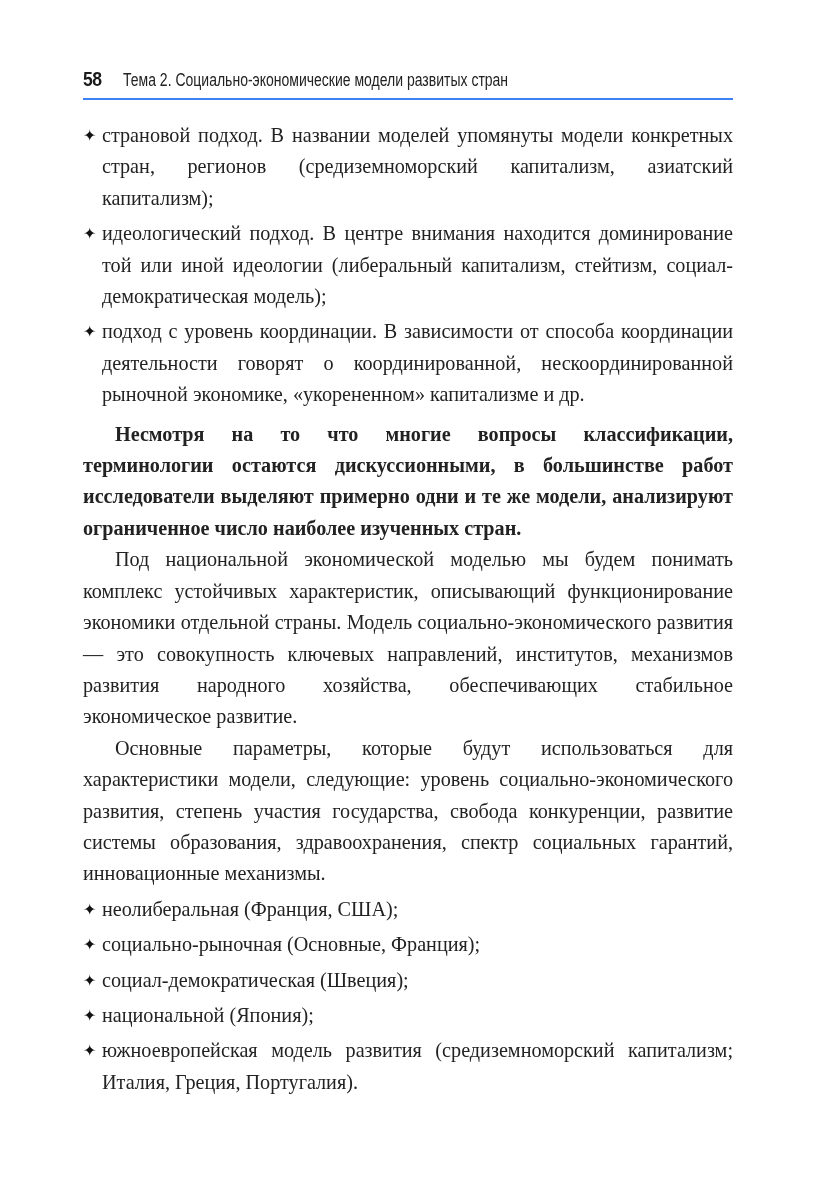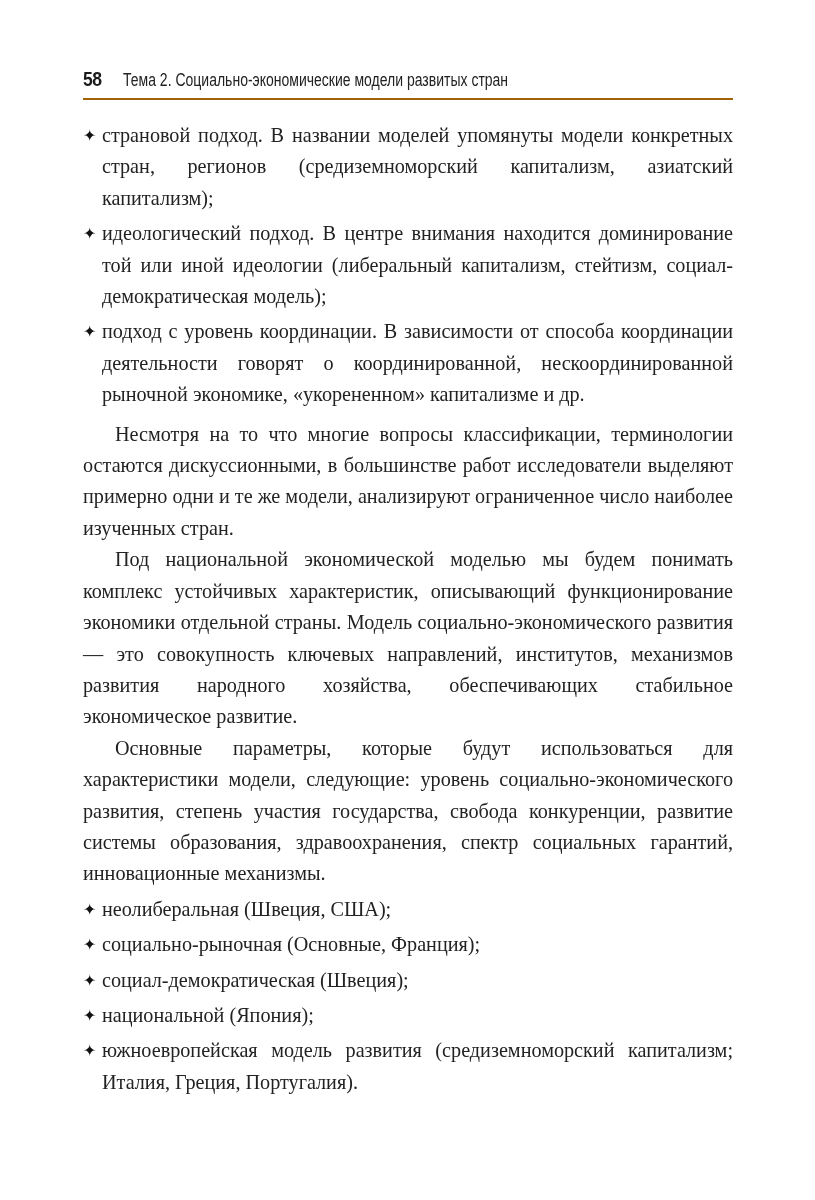--- a/index.html
+++ b/index.html
@@ -1,29 +1,29 @@
 <!DOCTYPE html>
 <html><head>
 <meta charset="utf-8">
 <style>
   html, body { margin:0; padding:0; background:#ffffff; }
   body { width:815px; height:1200px; position:relative; overflow:hidden; color:#1e1e1e; }
   .page { position:absolute; left:83px; top:0; width:650px; }
-  .header { position:absolute; left:0; top:64px; width:650px; height:34px; border-bottom:2px solid #a16207;text-align:center; }
+  .header { position:absolute; left:0; top:64px; width:650px; height:34px; border-bottom:2px solid #3b82f6;text-align:center; }
   .page-num { position:absolute; left:0; top:4px; font-family:"Liberation Sans", sans-serif; font-weight:bold; font-size:20px; letter-spacing:-0.5px; transform:scaleX(0.88); transform-origin:left; color:#1a1a1a; }
   .running-title { position:absolute; left:40px; top:6px; font-family:"Liberation Sans", sans-serif; font-size:17.5px; white-space:nowrap; transform:scaleX(0.80); transform-origin:left; color:#222; }
   .body { position:absolute; left:0; top:120px; width:650px; font-family:"Liberation Serif", serif; font-size:20.2px; line-height:31.4px; color:#222; }
   .p { text-indent:32px; text-align:justify; margin:0; hyphens:manual; }
   ul.list { list-style:none; margin:0; padding:0; }
   ul.list li { position:relative; padding-left:19px; text-align:justify; margin:0 0 4px 0; }
   ul.list li .bullet { position:absolute; left:0; top:0; font-family:"DejaVu Sans", sans-serif; font-size:16px; color:#111; }
   ul.list li .txt { display:block; }
   .list.first { margin-top:0px; }
   .list.second { margin-top:4px; }
-  .p.after-list { margin-top:8px; }
+  .p.after-list { margin-top:8px;font-weight:bold; }
 </style>
 </head>
 <body>
 
 <div class="page">
   <div class="header">
     <span class="page-num">58</span>
     <span class="running-title">Тема 2. Социально-экономические модели развитых стран</span>
   </div>
 
@@ -44,21 +44,21 @@
       </li>
     </ul>
 
     <p class="p after-list">Несмотря на то что многие вопросы классификации, терминологии остаются дискуссионными, в большинстве работ исследователи выделяют примерно одни и те же модели, анализируют ограниченное число наиболее изученных стран.</p>
     <p class="p">Под национальной экономической моделью мы будем понимать комплекс устойчивых характеристик, описывающий функционирование экономики отдельной страны. Модель социально-экономического развития — это совокупность ключевых направлений, институтов, механизмов развития народного хозяйства, обеспечивающих стабильное экономическое развитие.</p>
     <p class="p">Основные параметры, которые будут использоваться для характеристики модели, следующие: уровень социально-экономического развития, степень участия государства, свобода конкуренции, развитие системы образования, здравоохранения, спектр социальных гарантий, инновационные механизмы.</p>
 
     <ul class="list second">
       <li>
         <span class="bullet">✦</span>
-        <span class="txt">неолиберальная (Швеция, США);</span>
+        <span class="txt">неолиберальная (Франция, США);</span>
       </li>
       <li>
         <span class="bullet">✦</span>
         <span class="txt">социально-рыночная (Основные, Франция);</span>
       </li>
       <li>
         <span class="bullet">✦</span>
         <span class="txt">социал-демократическая (Швеция);</span>
       </li>
       <li>

